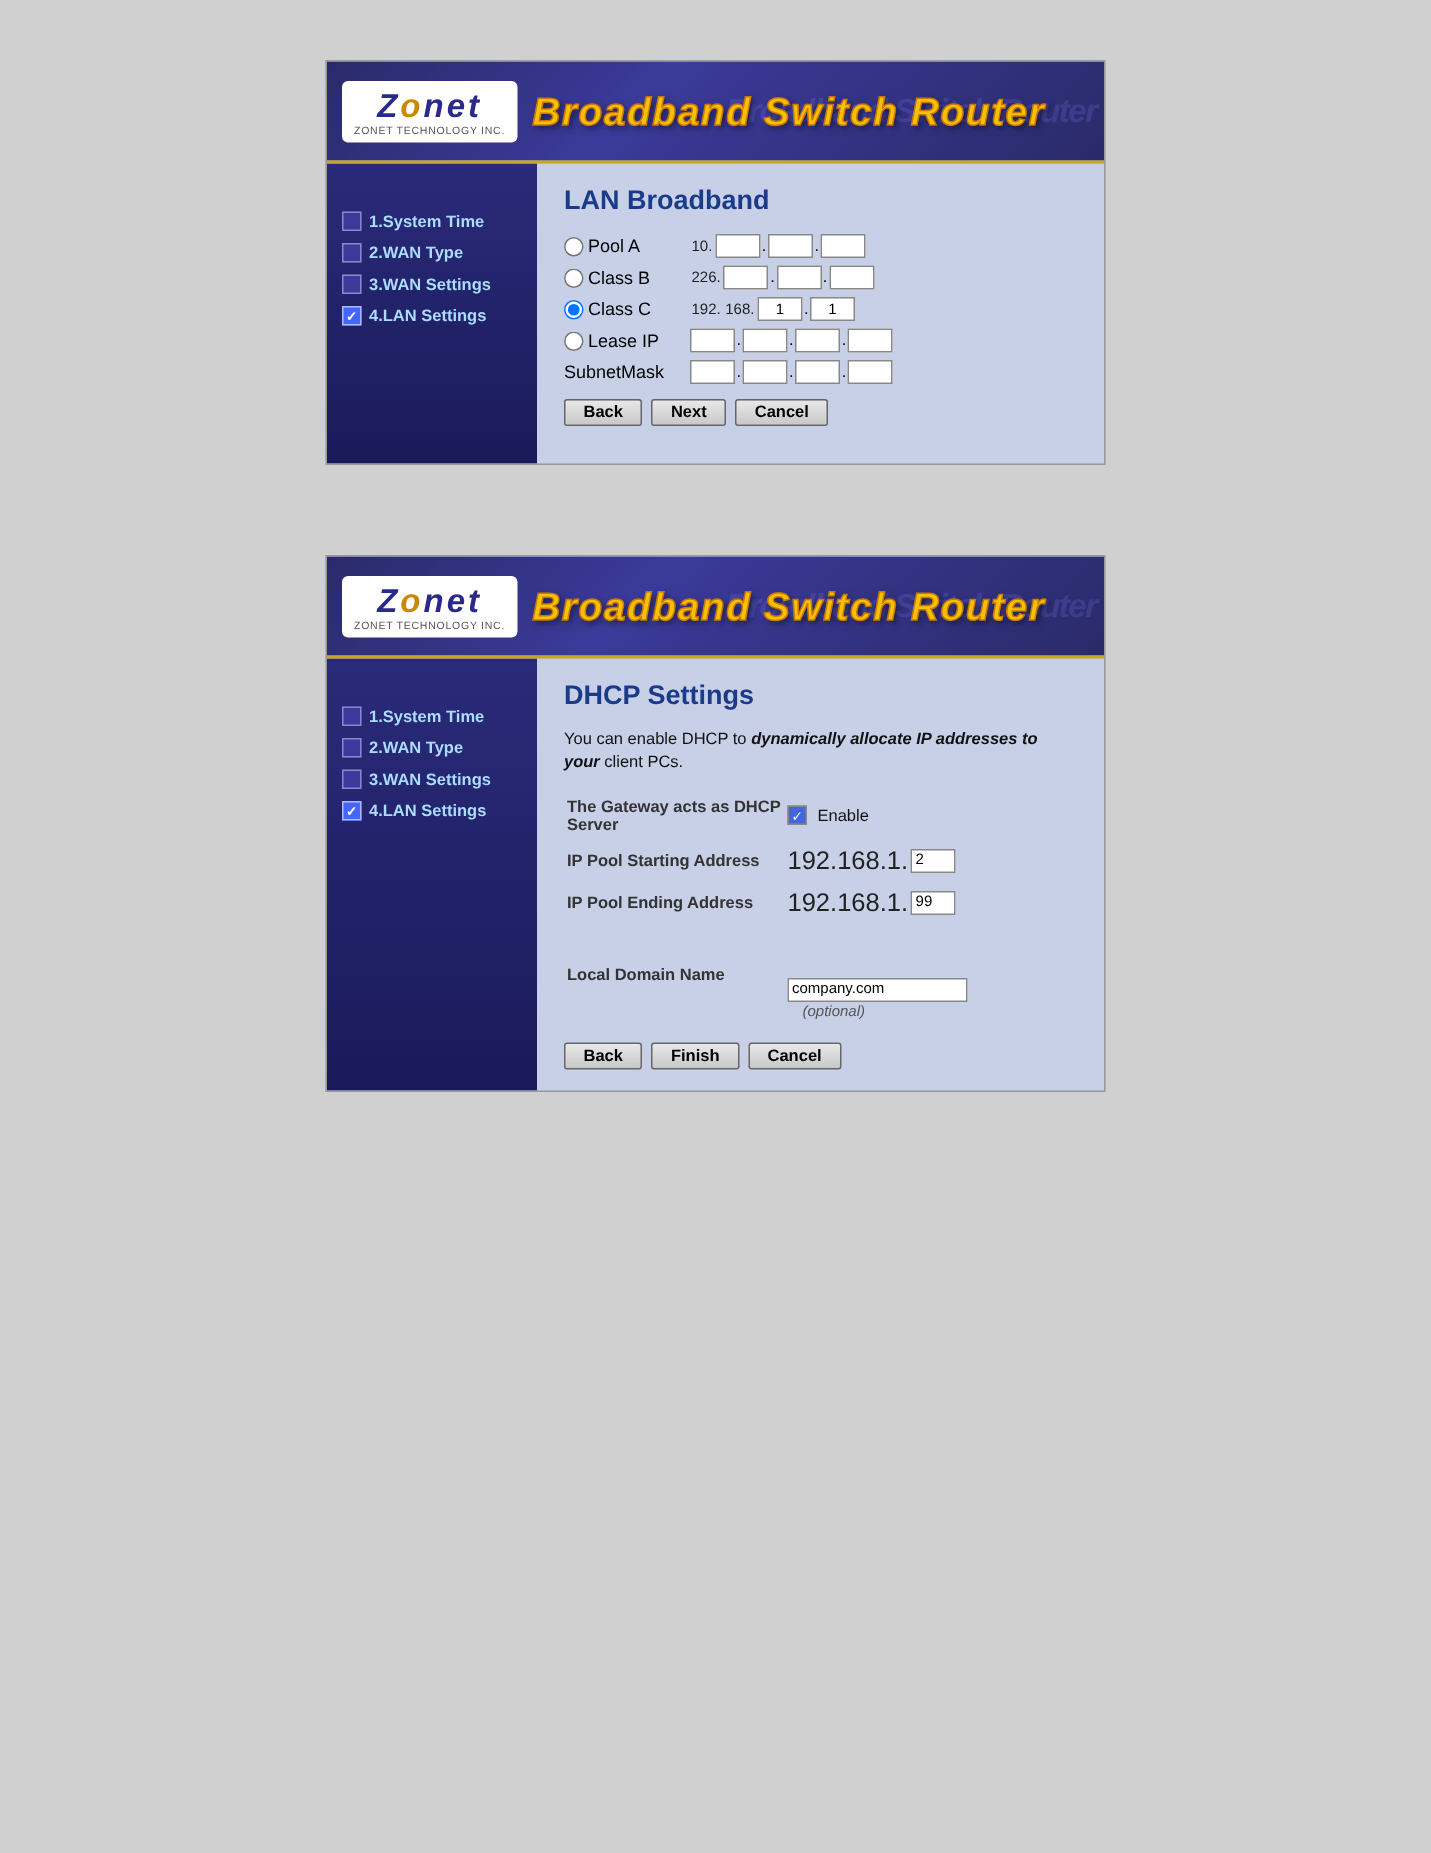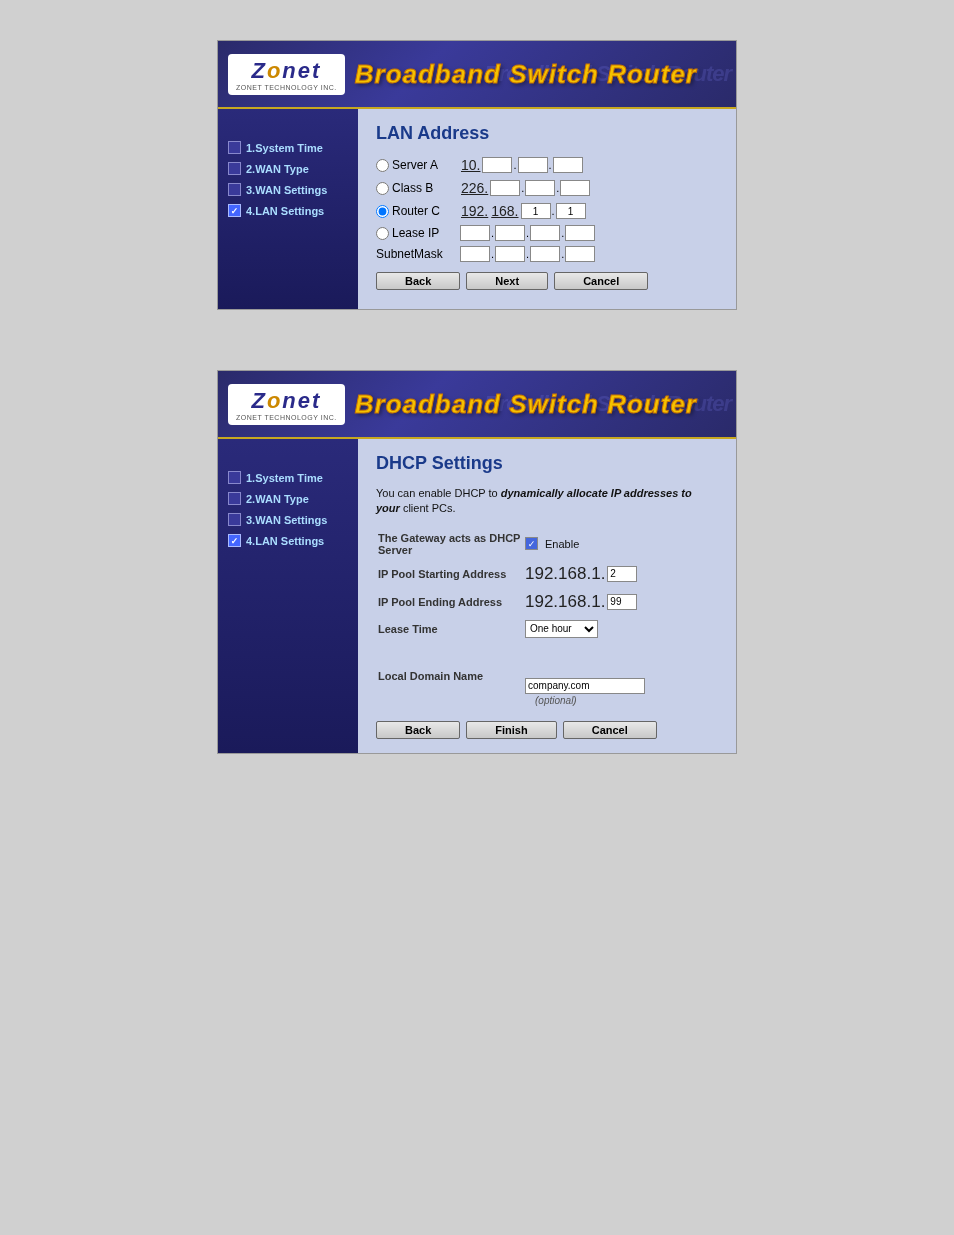--- a/index.html
+++ b/index.html
@@ -173,24 +173,23 @@
       cursor: pointer;
     }
 
     .ip-fields {
       display: flex;
       align-items: center;
       gap: 1px;
     }
 
     .ip-static {
-      font-size: 14px;
+      font-size: 10px;
       color: #222;
       margin: 1px 1px;
-      text-decoration: underline;
     }
 
     .ip-input {
       width: 30px;
       height: 16px;
       border: 1px solid #888;
       background: white;
       font-size: 10px;
       padding: 0 2px;
       text-align: center;
@@ -200,21 +199,21 @@
       font-size: 11px;
     }
 
     .button-row {
       display: flex;
       gap: 6px;
       margin-top: 10px;
     }
 
     .btn {
-      padding: 2px 28px;
+      padding: 2px 12px;
       font-size: 11px;
       border: 1px solid #666;
       background: linear-gradient(180deg, #e8e8e8, #c8c8c8);
       cursor: pointer;
       border-radius: 2px;
       font-weight: bold;
     }
 
     
     .dhcp-desc {
@@ -336,26 +335,26 @@
         <div class="sidebar-checkbox"></div>
         <span class="sidebar-label">3.WAN Settings</span>
       </div>
       <div class="sidebar-item">
         <div class="sidebar-checkbox checked"></div>
         <span class="sidebar-label">4.LAN Settings</span>
       </div>
     </div>
 
     <div class="panel-content">
-      <div class="content-title">LAN Address</div>
+      <div class="content-title">LAN Broadband</div>
 
       <div class="form-row">
         <div class="radio-col">
           <input type="radio" name="lan_class_p1" style="">
-          <span>Server A</span>
+          <span>Pool A</span>
         </div>
         <div class="ip-fields">
           <span class="ip-static">10.</span>
           <input type="text" class="ip-input" style="">
           <span class="ip-dot">.</span>
           <input type="text" class="ip-input" style="">
           <span class="ip-dot">.</span>
           <input type="text" class="ip-input" style="">
         </div>
       </div>
@@ -371,21 +370,21 @@
           <span class="ip-dot">.</span>
           <input type="text" class="ip-input" style="">
           <span class="ip-dot">.</span>
           <input type="text" class="ip-input" style="">
         </div>
       </div>
 
       <div class="form-row">
         <div class="radio-col">
           <input type="radio" name="lan_class_p1" checked="" style="">
-          <span>Router C</span>
+          <span>Class C</span>
         </div>
         <div class="ip-fields">
           <span class="ip-static">192.</span>
           <span class="ip-static">168.</span>
           <input type="text" class="ip-input" value="1" style="">
           <span class="ip-dot">.</span>
           <input type="text" class="ip-input" value="1" style="">
         </div>
       </div>
 
@@ -498,32 +497,20 @@
           <tr>
             <td class="label-cell">IP Pool Ending Address</td>
             <td>
               <div style="display:flex;align-items:center;">
                 <span class="ip-prefix">192.168.1.</span>
                 <input type="text" class="dhcp-input dhcp-input-short" value="99" style="">
               </div>
             </td>
           </tr>
 
-          <tr>
-            <td class="label-cell">Lease Time</td>
-            <td>
-              <select class="lease-select">
-                <option>One hour</option>
-                <option>Two hours</option>
-                <option>Four hours</option>
-                <option>Eight hours</option>
-                <option>One day</option>
-              </select>
-            </td>
-          </tr>
 
           <tr>
             <td class="label-cell">Local Domain Name</td>
             <td>
               <input type="text" class="dhcp-input dhcp-input-long" value="company.com" style="">
               <br>
               <span class="optional-text">(optional)</span>
             </td>
           </tr>
         </tbody>

